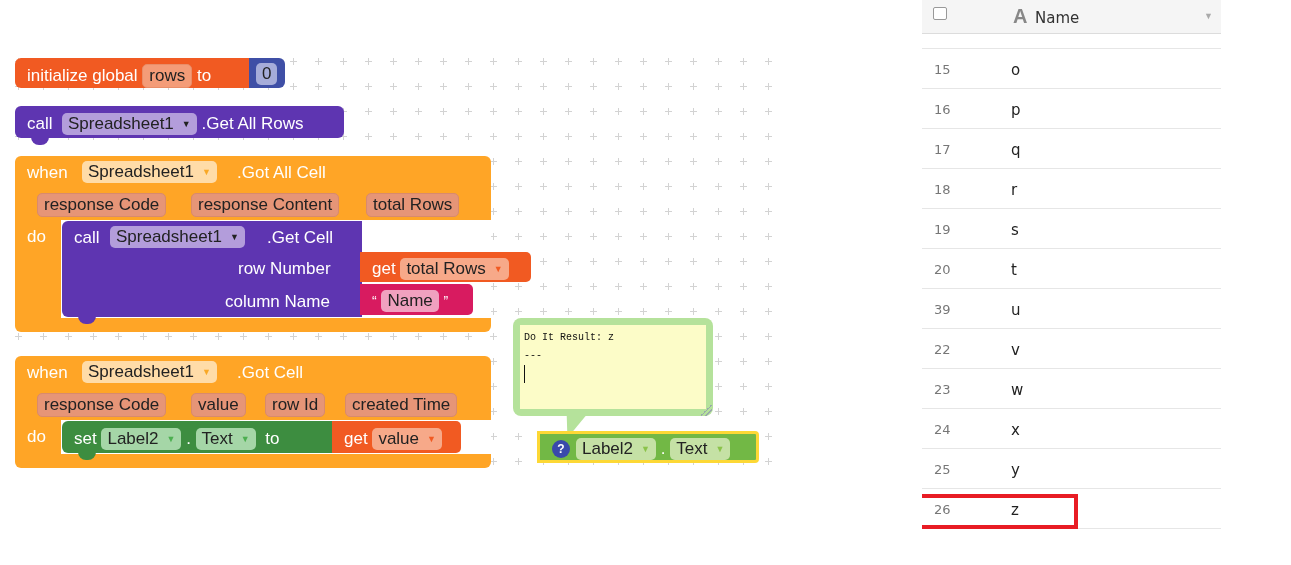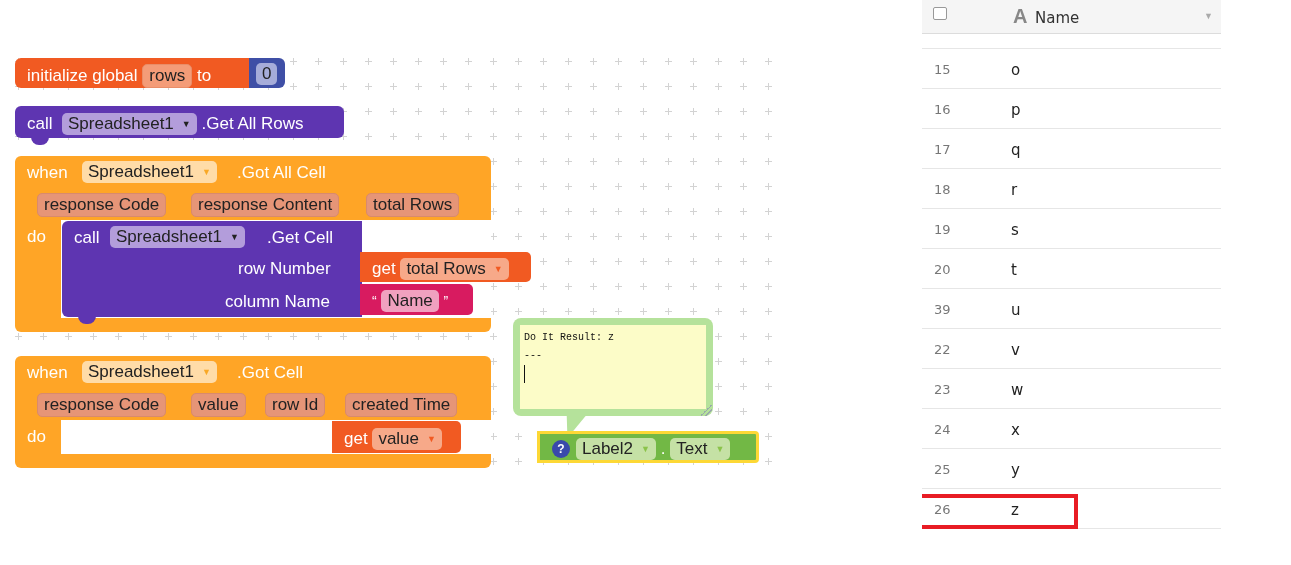--- a/index.html
+++ b/index.html
@@ -660,20 +660,28 @@
     <span class="ev-txt" style="left:12px; top:8px;">when</span>
     <span class="ev-txt" style="left:67px; top:5px;"><span class="field ev-light"><span>Spreadsheet1</span><span class="dd" style="color:#f9a825">▼</span></span></span>
     <span class="ev-txt" style="left:222px; top:8px;">.Got Cell</span>
     <span class="param" style="left:22px; top:37px;">response Code</span>
     <span class="param" style="left:176px; top:37px;">value</span>
     <span class="param" style="left:250px; top:37px;">row Id</span>
     <span class="param" style="left:330px; top:37px;">created Time</span>
     <span class="ev-txt" style="left:12px; top:72px;">do</span>
   </div>
   <div style="position:absolute; left:61px; top:420px; width:430px; height:34px; background:#fff;"></div>
+  <div class="blk setblk">
+    <span>set</span>
+    <span class="field green-field"><span>Label2</span><span class="dd" style="color:#4caf50">▼</span></span>
+    <span>.</span>
+    <span class="field green-field"><span>Text</span><span class="dd" style="color:#4caf50">▼</span></span>
+    &nbsp;<span>to</span>
+    <div class="notch" style="left:16px; top:31px; background:#3d8d40;"></div>
+  </div>
   <div class="blk getval">
     <span>get</span>
     <span class="field"><span>value</span><span class="dd" style="color:#f15a22">▼</span></span>
   </div>
 
   <div class="tail"></div>
   <div class="bubble">
     <div class="bubble-inner"><span>Do It Result: z
 ---
 </span><span class="caret"></span></div>

